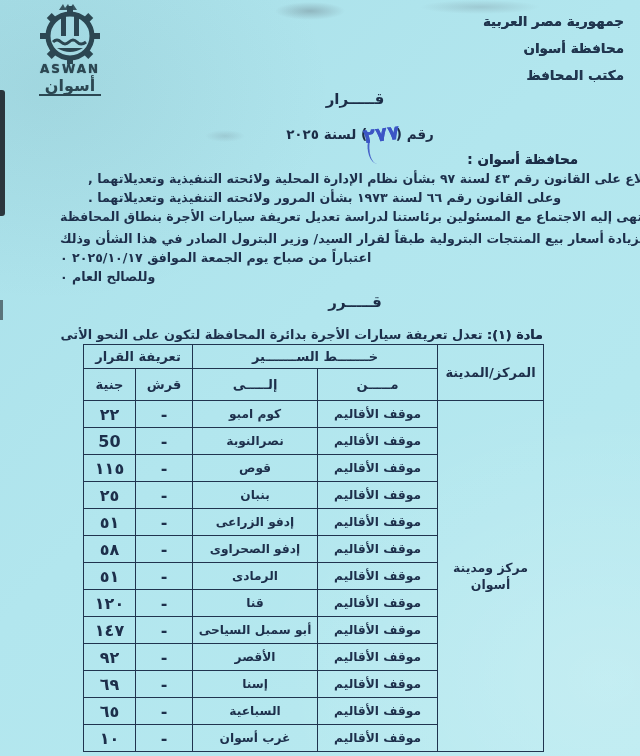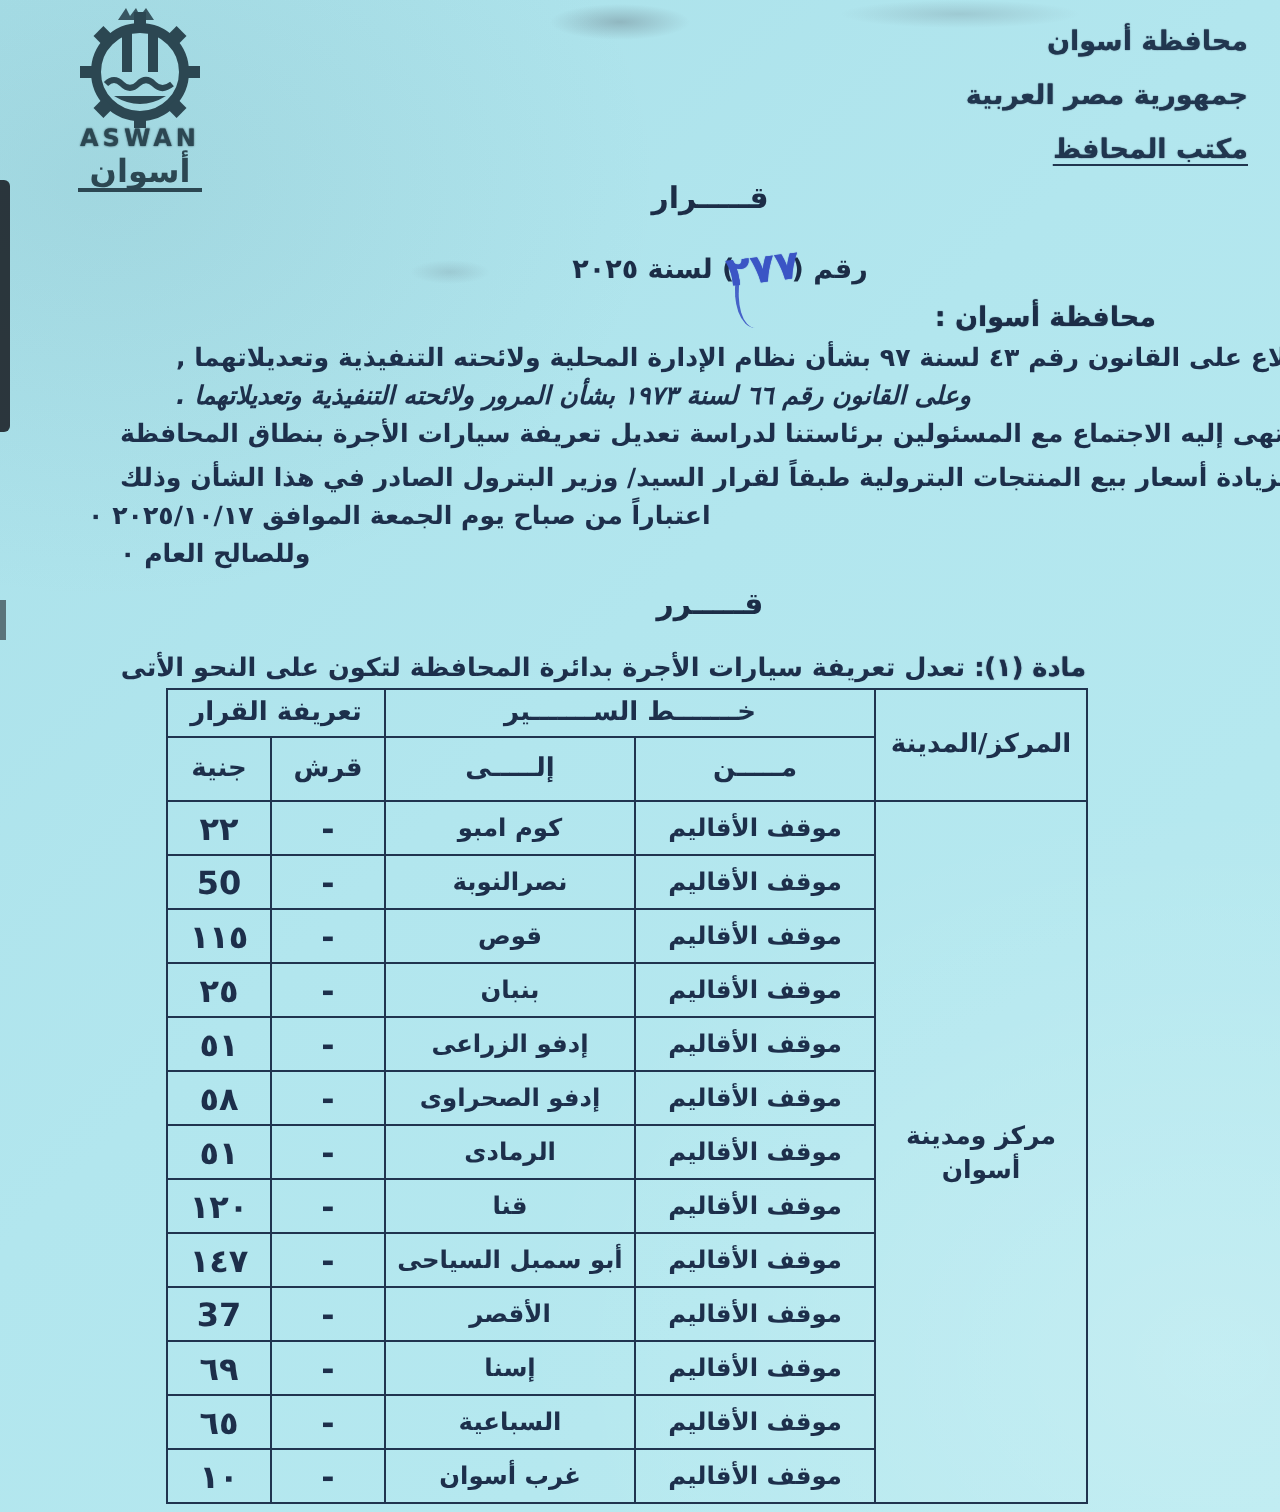--- a/index.html
+++ b/index.html
@@ -25,43 +25,43 @@
   .logo { position:absolute; left:18px; top:2px; width:104px; text-align:center; }
   .logo svg { display:block; margin:0 auto; }
   .logo-latin { font-size:12px; font-weight:bold; letter-spacing:2px; color:#2c4752;
                 text-shadow:0 0 1px #2c4752; margin-top:-2px; }
   .logo-arabic { font-size:16px; font-weight:bold; color:#2c4752; line-height:15px;
                  border-bottom:2px solid #2c4752; display:inline-block; padding:0 6px 1px; }
   
   .letterhead { position:absolute; right:16px; top:8px; text-align:right; direction:rtl; }
   .letterhead div { font-size:13.5px; font-weight:bold; color:#21364f; line-height:27px;
                     text-shadow:0 0 .6px #21364f; }
-  .letterhead .u { text-decoration:underline; text-underline-offset:3px; }
+  .letterhead .u { text-underline-offset:3px; }
   
   .t-center { position:absolute; width:200px; text-align:center; direction:rtl; font-weight:bold; }
   .decree-title  { left:255px; top:90px;  font-size:15px; letter-spacing:1px; }
   .decision-word { left:255px; top:293px; font-size:15px; letter-spacing:1px; }
   .number-line { position:absolute; left:220px; top:120px; width:280px; text-align:center;
                  direction:rtl; font-size:13.5px; font-weight:bold; }
   .pen-number { display:inline-block; position:relative; color:#3b55c5; font-size:20px;
                 font-weight:bold; margin:0 -4px; transform:rotate(-7deg); top:2px;
                 text-shadow:0 0 .5px #3b55c5; }
   .pen-number::after { content:""; position:absolute; left:1px; top:17px; width:11px; height:23px;
                        border-left:2px solid #3b55c5; border-bottom-left-radius:100% 100%;
                        transform:rotate(16deg); opacity:.9; }
   
   .salutation { position:absolute; right:62px; top:151px; direction:rtl; font-size:13.5px;
                 font-weight:bold; text-shadow:0 0 .5px #21364f; }
   .pre-line { position:absolute; direction:rtl; white-space:nowrap; font-size:12.6px;
               font-weight:bold; color:#1d2f4b; }
   .pl0 { left:88px; top:171px; }
-  .pl1 { left:88px; top:190px;font-style:italic; }
+  .pl1 { left:88px; top:190px; }
   .pl2 { left:60px; top:209px; }
   .pl3 { left:60px; top:231px; }
-  .pl4 { left:44px; top:250px; }
+  .pl4 { left:60px; top:250px; }
   .pl5 { left:60px; top:269px; }
   
   .article-line { position:absolute; right:97px; top:327px; direction:rtl; white-space:nowrap;
                   font-size:12.8px; color:#1d2f4b;text-align:right; }
   .article-label { font-weight:bold; text-shadow:0 0 .6px #1d2f4b; }
   .article-text { font-weight:bold; }
   
   table.fare { position:absolute; left:83px; top:344px; width:460px; direction:rtl;
                border-collapse:collapse; table-layout:fixed; }
   table.fare td, table.fare th { border:1.6px solid #20344f; text-align:center;
@@ -102,22 +102,22 @@
         <path d="M28 8 l4 -6 l2 4 l3 -4 l2 4 l3 -4 l4 6 z" opacity=".9"></path>
       </g>
       <path d="M22 40 q4 -4 8 0 q4 4 8 0 q4 -4 8 0 q4 4 9 0" fill="none" stroke="#2c4752" stroke-width="3"></path>
       <path d="M26 46 q13 8 26 0 z" fill="#2c4752"></path>
     </svg>
     <div class="logo-latin">ASWAN</div>
     <div><span class="logo-arabic">أسوان</span></div>
   </div>
 
   <div class="letterhead">
+    <div>جمهورية مصر العربية</div>
     <div>محافظة أسوان</div>
-    <div>جمهورية مصر العربية</div>
     <div class="u">مكتب المحافظ</div>
   </div>
 
   <div class="t-center decree-title">قـــــرار</div>
 
   <div class="number-line">
     <span>رقم (</span><span class="pen-number">٢٧٧</span><span>) لسنة ٢٠٢٥</span>
   </div>
 
   <div class="salutation">محافظة أسوان :</div>
@@ -209,21 +209,21 @@
         <tr>
           <td class="from-cell">موقف الأقاليم</td>
           <td class="to-cell">أبو سمبل السياحى</td>
           <td class="piasters-cell">-</td>
           <td class="pounds-cell">١٤٧</td>
         </tr>
         <tr>
           <td class="from-cell">موقف الأقاليم</td>
           <td class="to-cell">الأقصر</td>
           <td class="piasters-cell">-</td>
-          <td class="pounds-cell">37</td>
+          <td class="pounds-cell">٩٢</td>
         </tr>
         <tr>
           <td class="from-cell">موقف الأقاليم</td>
           <td class="to-cell">إسنا</td>
           <td class="piasters-cell">-</td>
           <td class="pounds-cell">٦٩</td>
         </tr>
         <tr>
           <td class="from-cell">موقف الأقاليم</td>
           <td class="to-cell">السباعية</td>

